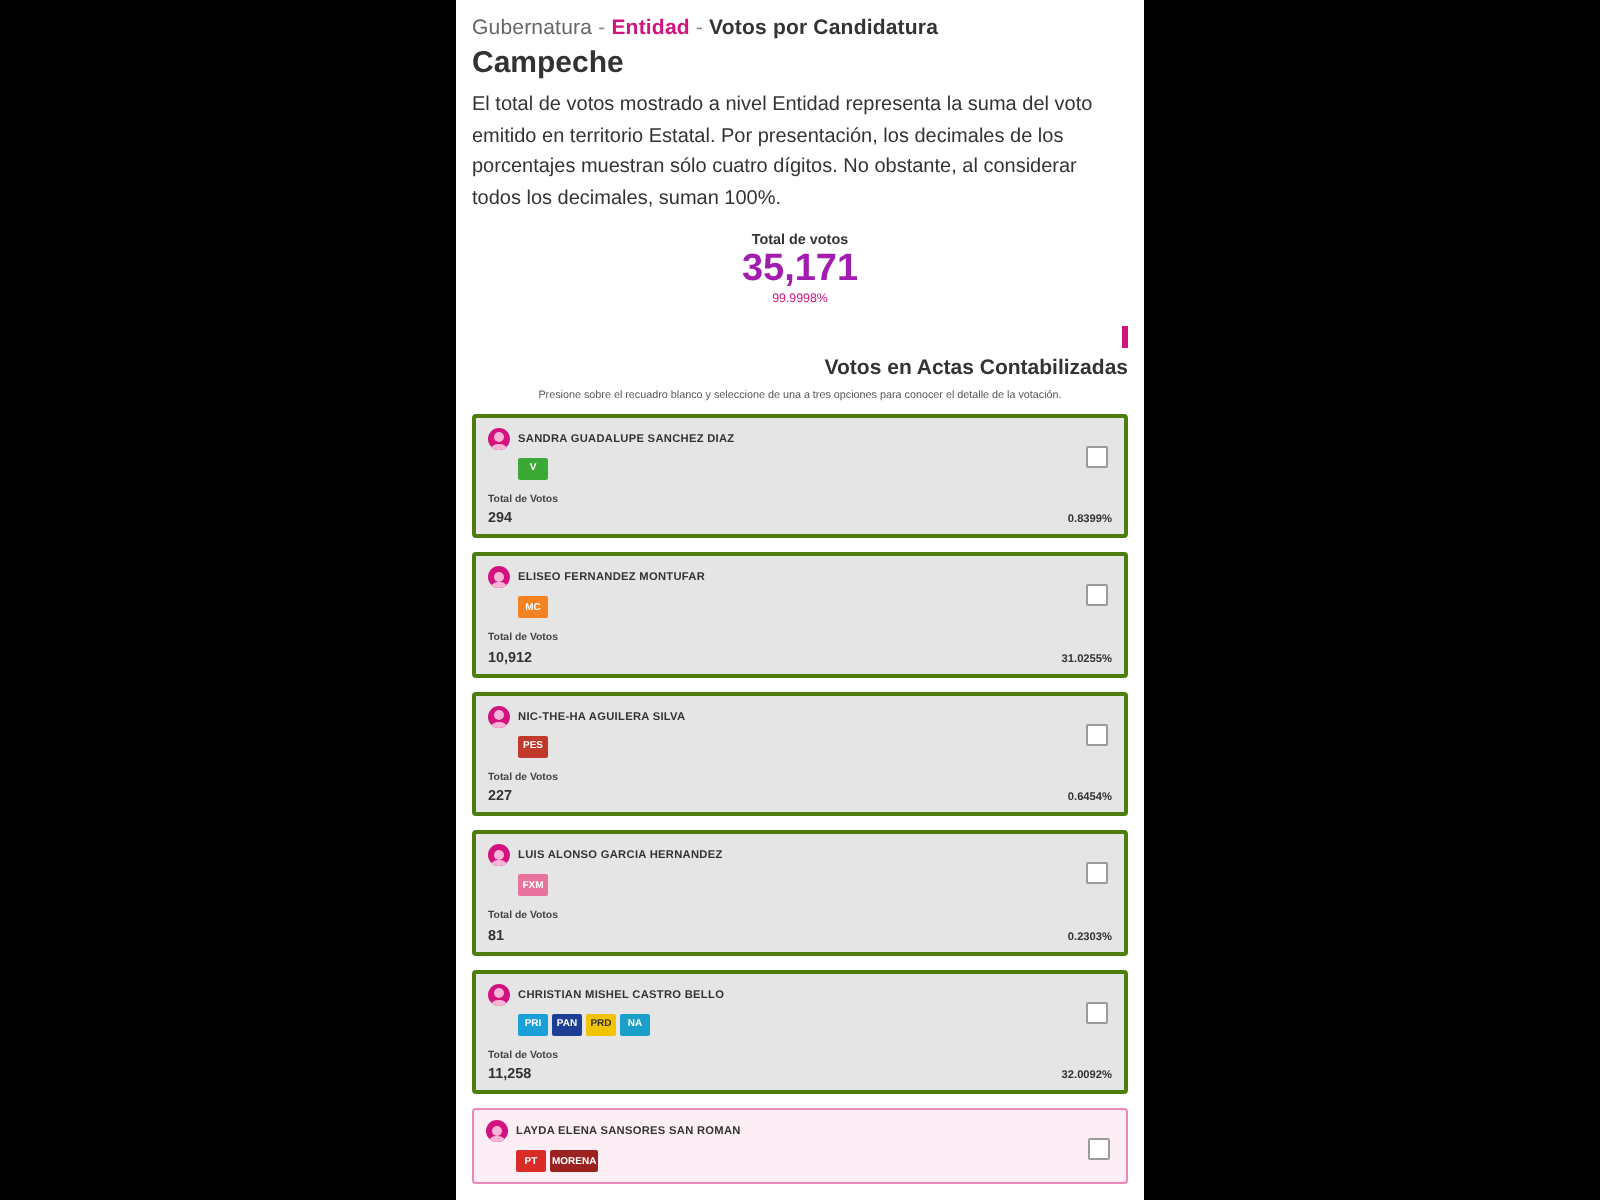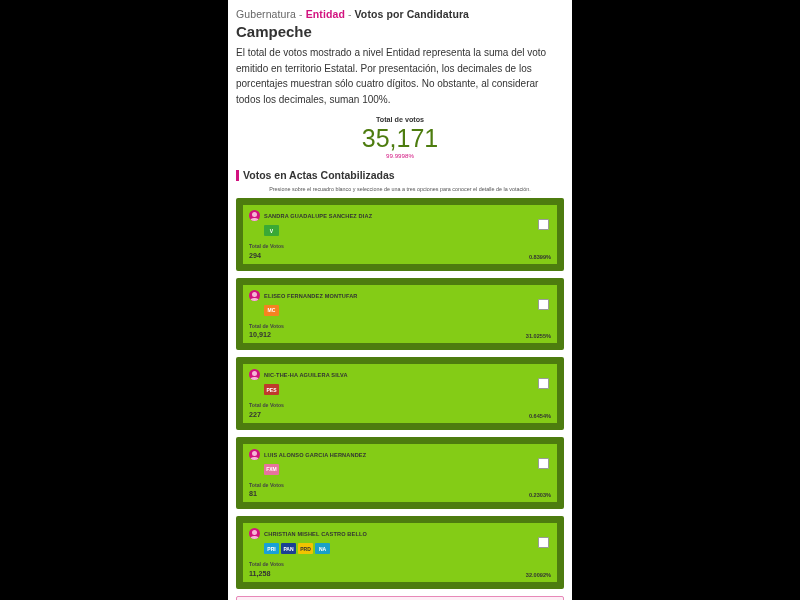--- a/index.html
+++ b/index.html
@@ -11,30 +11,30 @@
   .breadcrumb .bold{color:#333;font-weight:bold;}
   .breadcrumb .pink{color:#d2127f;font-weight:bold;}
   .breadcrumb .sep{color:#888;}
 
   .state-title{font-size:15px;font-weight:bold;color:#333;margin:0 0 5px 0;}
 
   .intro{font-size:10px;color:#333;line-height:1.55;margin:0 0 8px 0;}
 
   .totals{text-align:center;margin:6px 0 10px 0;}
   .totals .lbl{font-size:7.2px;font-weight:bold;color:#333;margin-bottom:1px;}
-  .totals .num{font-size:25px;color:#4d7c0f;font-weight:normal;line-height:1.05;}
+  .totals .num{font-size:19px;color:#a21caf;font-weight:bold;line-height:1.05;}
   .totals .pct{font-size:6.2px;color:#d2127f;margin-top:1px;}
 
-  .section-head{display:flex;align-items:flex-end;gap:4px;margin:6px 0 5px 0;}
+  .section-head{display:flex;align-items:flex-end;gap:4px;margin:6px 0 5px 0;flex-direction:column;}
   .section-head .bar{width:3px;height:11px;background:#d2127f;display:block;}
   .section-head .txt{font-size:10.5px;font-weight:bold;color:#333;}
 
   .hint{font-size:5.4px;color:#555;text-align:center;margin:0 0 6px 0;}
 
-  .card{background:#84cc16;border:7px solid #4d7c0f;border-radius:2px;margin:0 0 7px 0;padding:5px 6px 4px 6px;position:relative;}
+  .card{background:#e5e5e5;border:2px solid #4d7c0f;border-radius:2px;margin:0 0 7px 0;padding:5px 6px 4px 6px;position:relative;}
   .card.selected{background:#fdeef6;border:1px solid #e888b8;}
 
   .cand-row{display:flex;align-items:flex-start;gap:4px;}
   .avatar{width:11px;height:11px;border-radius:50%;background:#d2127f;flex:0 0 11px;position:relative;overflow:hidden;}
   .avatar:after{content:"";position:absolute;left:3px;top:2.2px;width:5px;height:5px;border-radius:50%;background:#f6b5d6;}
   .avatar:before{content:"";position:absolute;left:1.2px;top:8px;width:8.6px;height:6px;border-radius:4px 4px 0 0;background:#f6b5d6;}
   .cand-name{font-size:5.6px;color:#333;font-weight:bold;letter-spacing:.15px;padding-top:3px;}
 
   .checkbox{position:absolute;right:8px;top:14px;width:9px;height:9px;border:1px solid #9a9a9a;background:#fff;border-radius:1px;}
 

